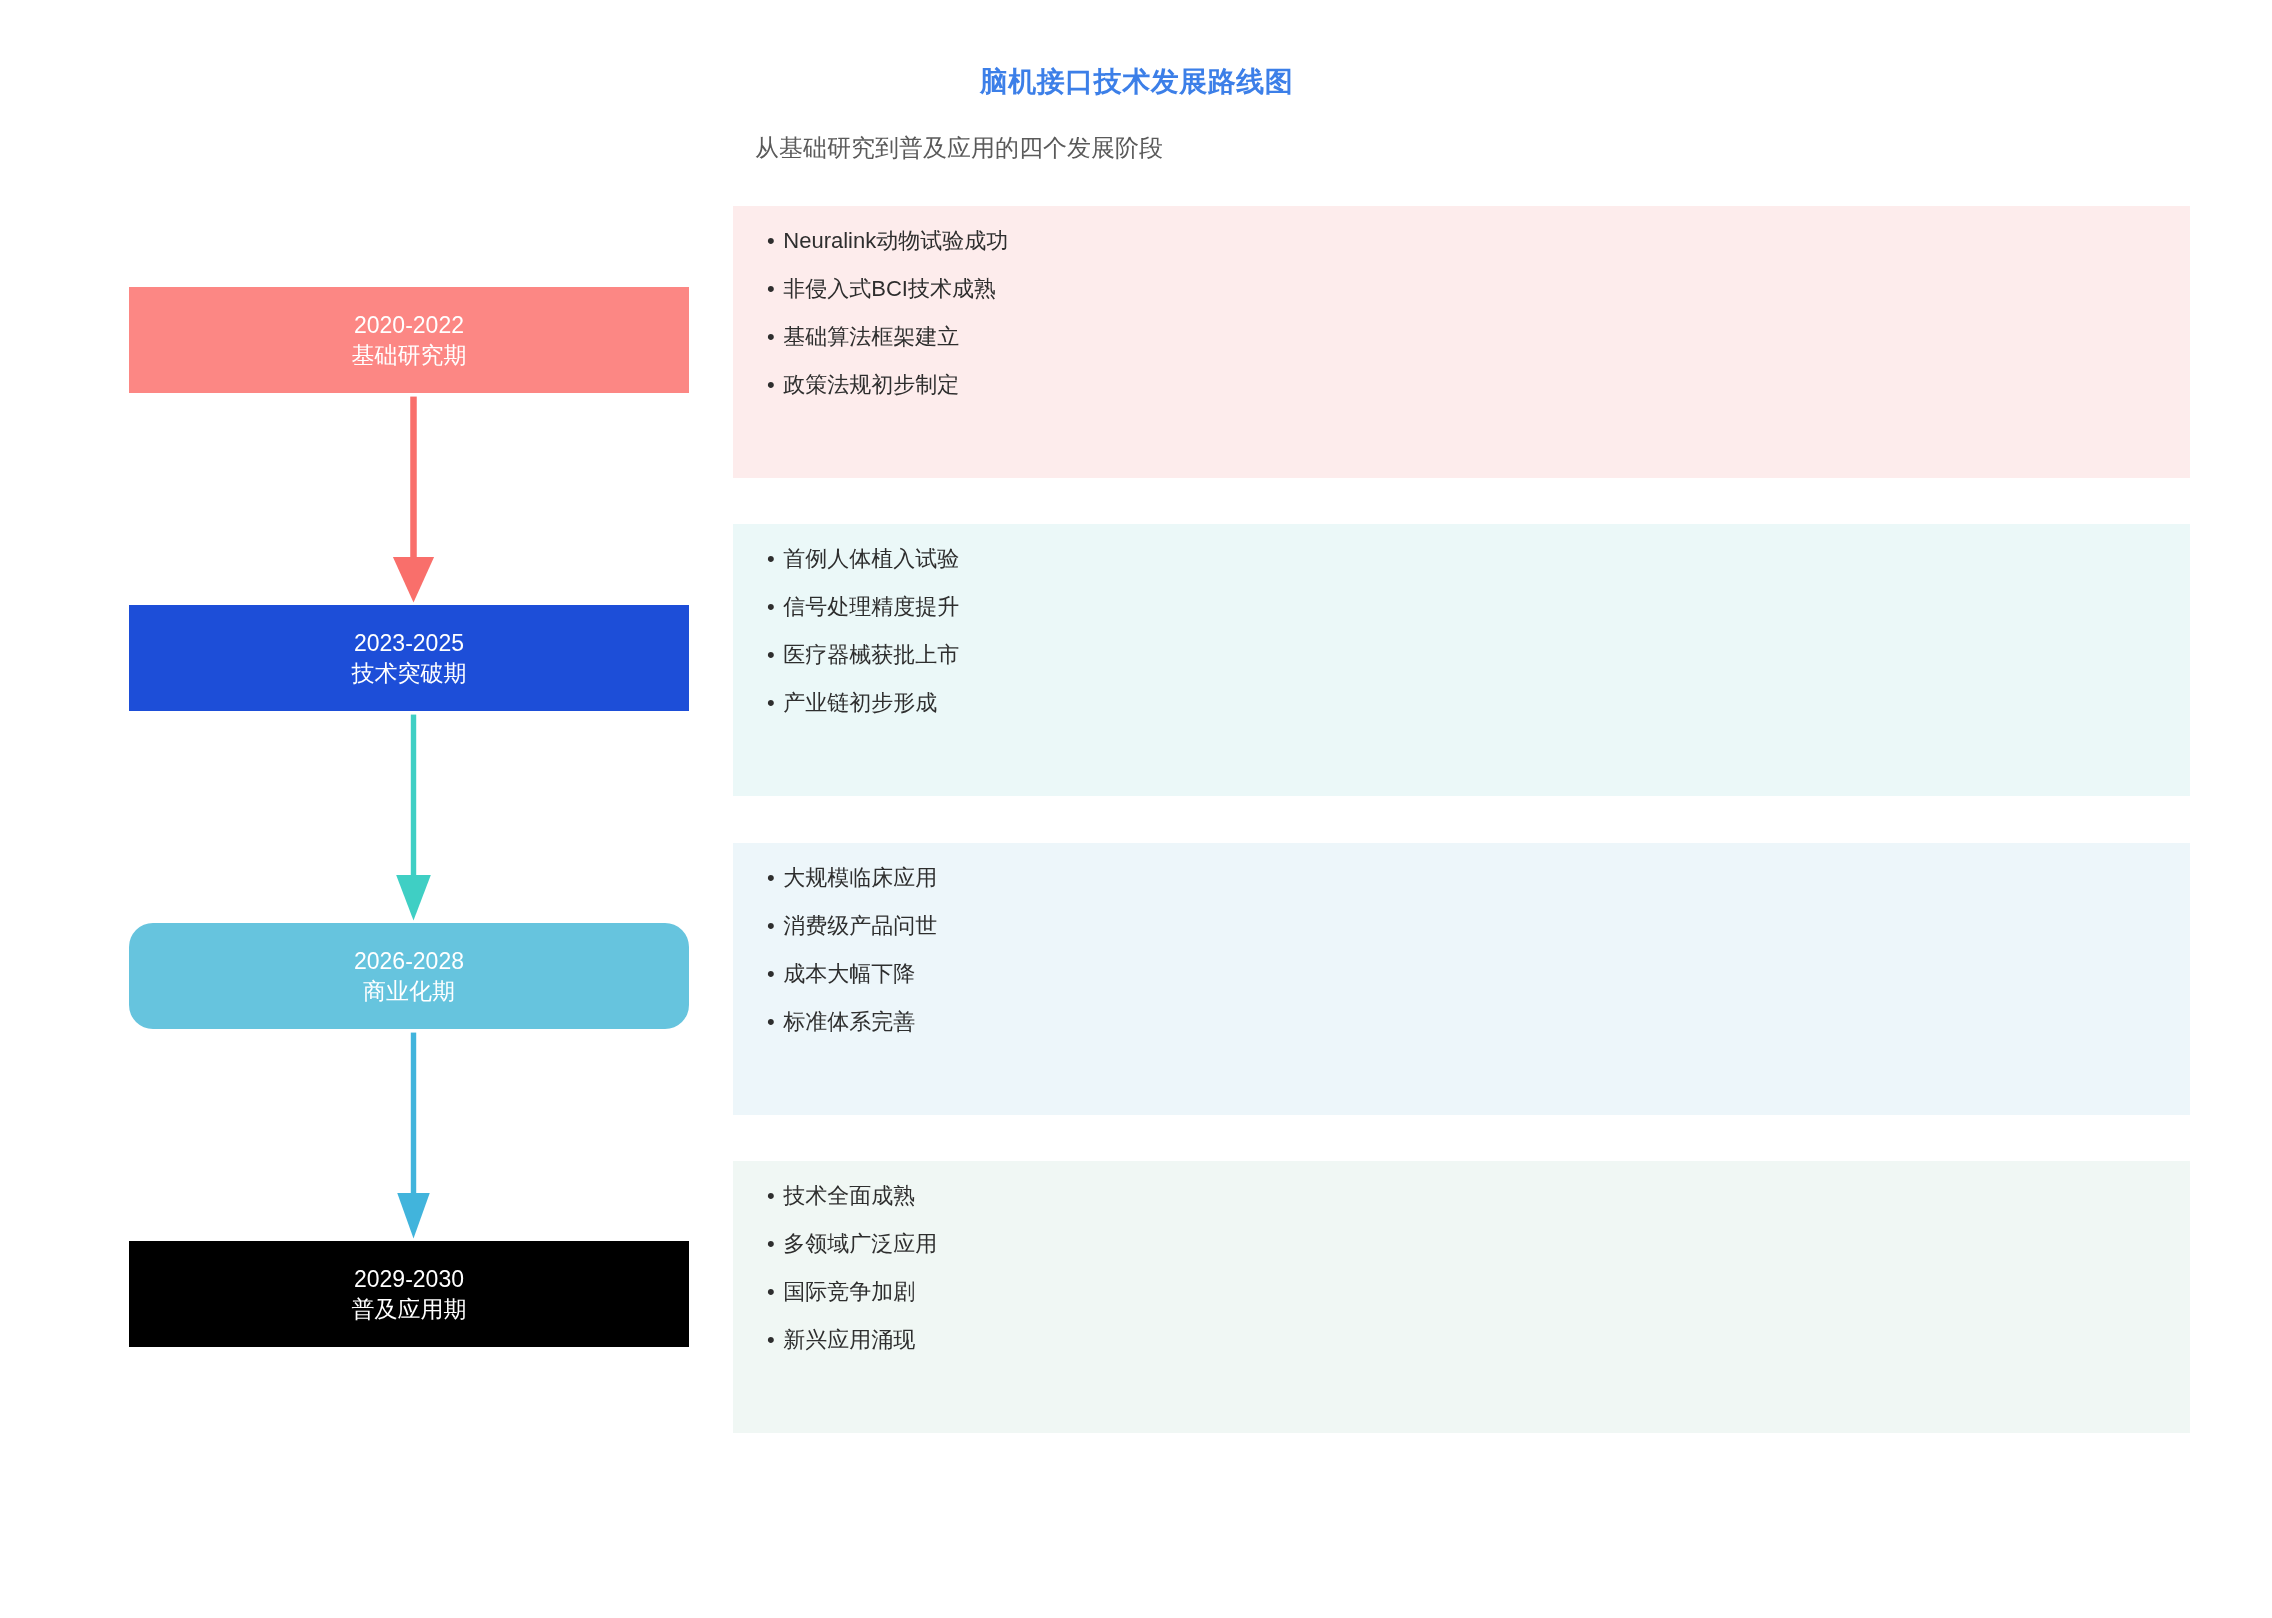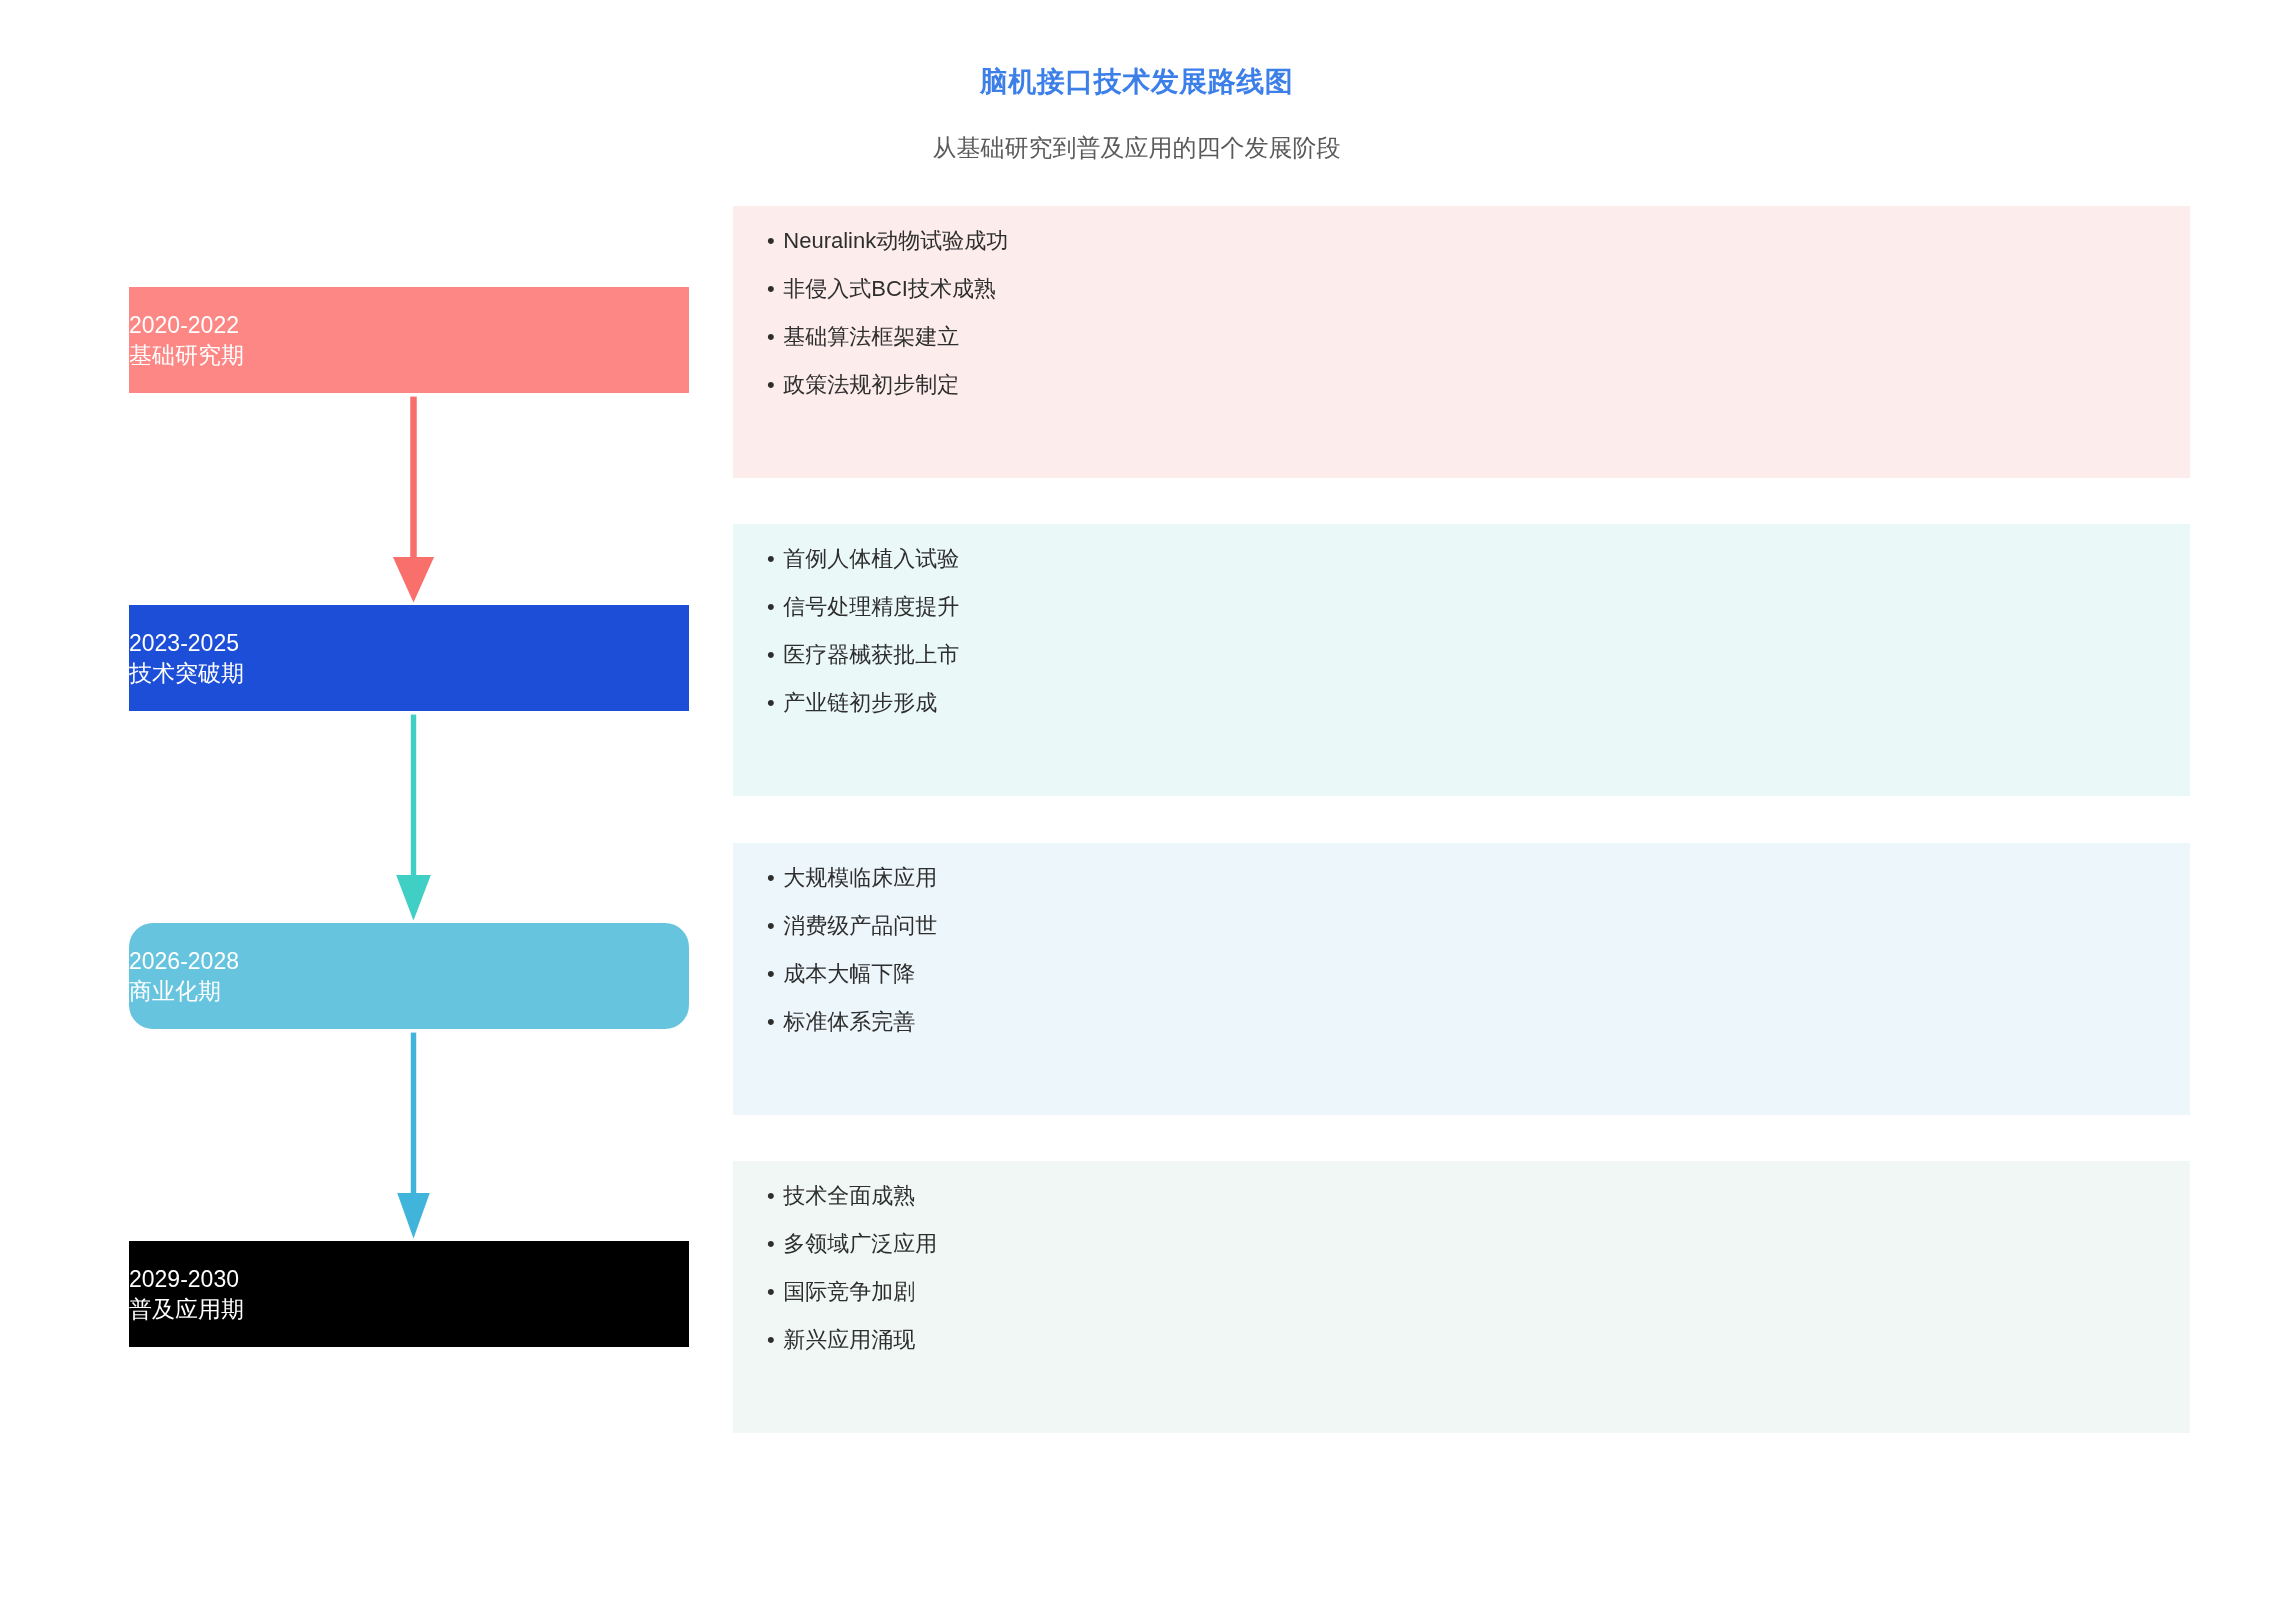--- a/index.html
+++ b/index.html
@@ -34,37 +34,37 @@
     color: #3C7FE8;
     letter-spacing: 0.5px;
     line-height: 1.2;
     white-space: nowrap;
   }
   #page-subtitle {
     position: absolute;
     left: 755px;
     top: 134px;
     width: 763px;
-    text-align: center;
+    text-align: left;
     font-size: 24px;
     font-weight: 400;
     color: #5A5A5A;
     line-height: 1.2;
     white-space: nowrap;
   }
 
   
   .stage-box {
     position: absolute;
     left: 129px;
     width: 560px;
     height: 106px;
     display: flex;
     flex-direction: column;
-    align-items: flex-start;
+    align-items: center;
     justify-content: center;
     box-sizing: border-box;
   }
   .stage-period {
     font-size: 23px;
     color: #ffffff;
     font-weight: 400;
     line-height: 1.32;
     white-space: nowrap;
   }

